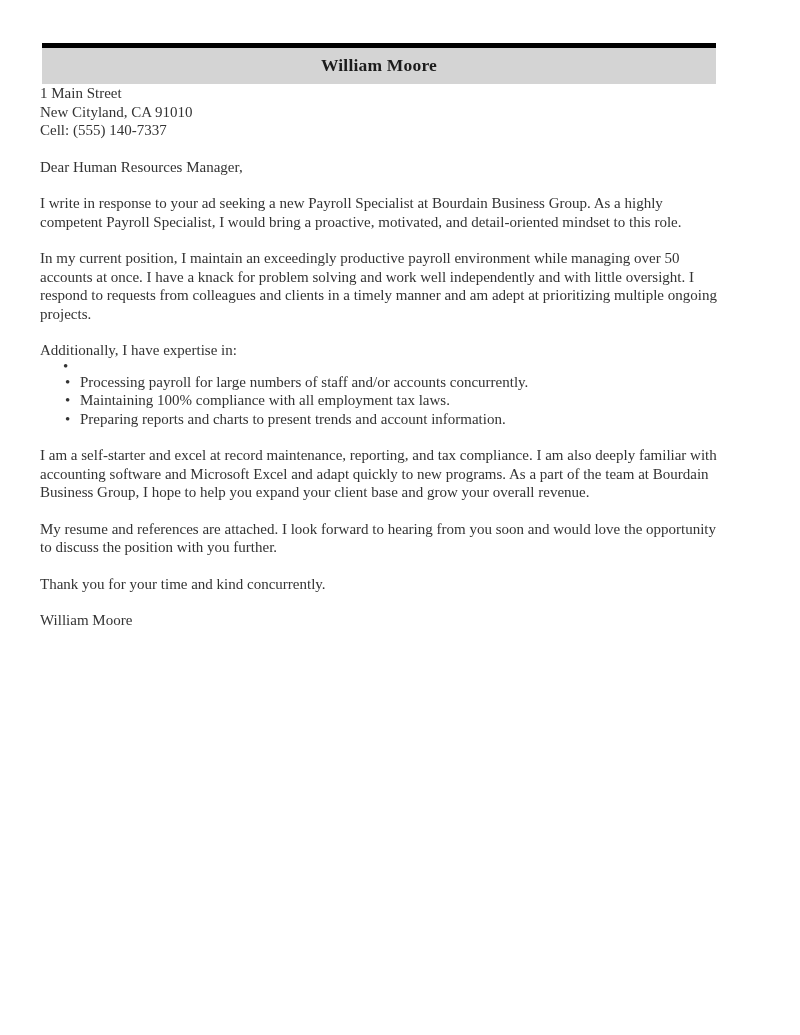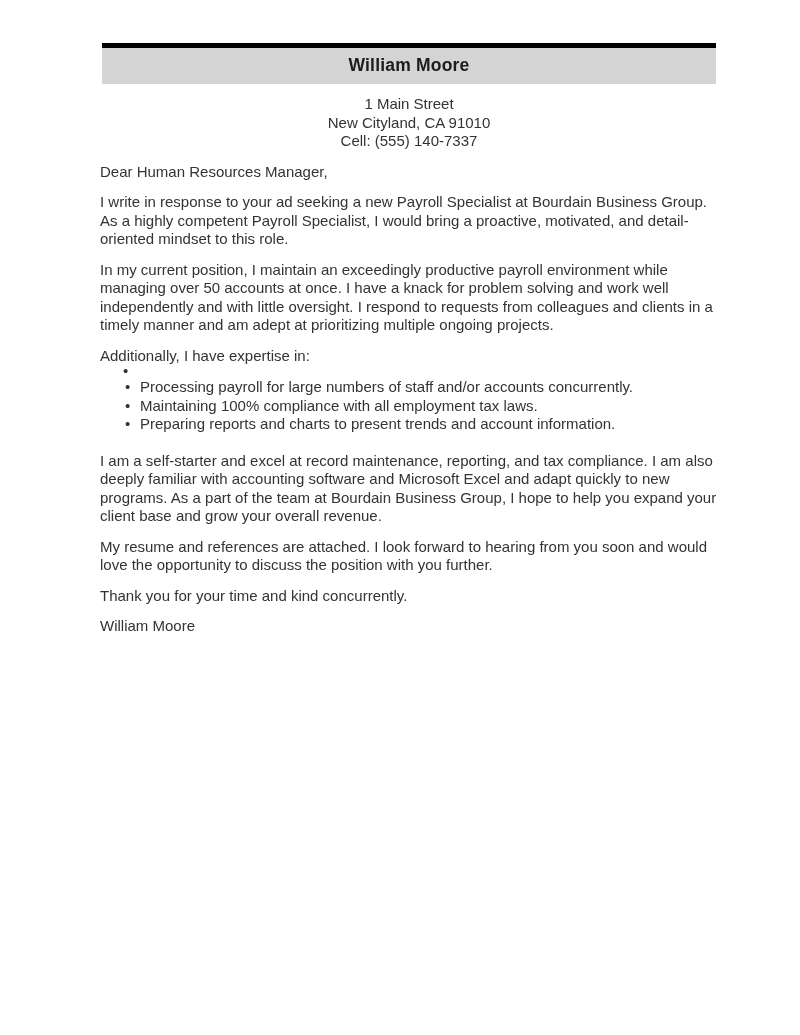--- a/index.html
+++ b/index.html
@@ -6,22 +6,22 @@
     margin: 0;
     padding: 0;
     background: #ffffff;
   }
   .page {
     position: relative;
     width: 800px;
     height: 811px;
     background: #ffffff;
     box-sizing: border-box;
-    padding: 43px 82px 0 100px;
-    font-family: Liberation Sans, sans-serif;
+    padding: 43px 82px 0 40px;
+    font-family: Liberation Serif, serif;
     font-size: 15px;
     color: #333333;
   }
   .top-bar {
     height: 5px;
     background: #000000;
     margin: 0 2px;
   }
   .header-banner {
     background: #d4d4d4;
@@ -30,26 +30,24 @@
     padding: 7px 0 8px 0;
   }
   .applicant-name {
     margin: 0;
     font-size: 17.5px;
     font-weight: bold;
     color: #1c1c1c;
     letter-spacing: 0.2px;
   }
   .contact-block {
-    text-align: center;
-    margin-top: 11px;
     line-height: 18.5px;
   }
   .letter-body p {
-    margin: 12px 0;
+    margin: 18px 0;
     line-height: 18.5px;
   }
   .letter-body .list-intro {
     margin-bottom: 0;
   }
   .stray-bullet {
     padding-left: 23px;
     height: 12px;
     line-height: 12px;
   }

